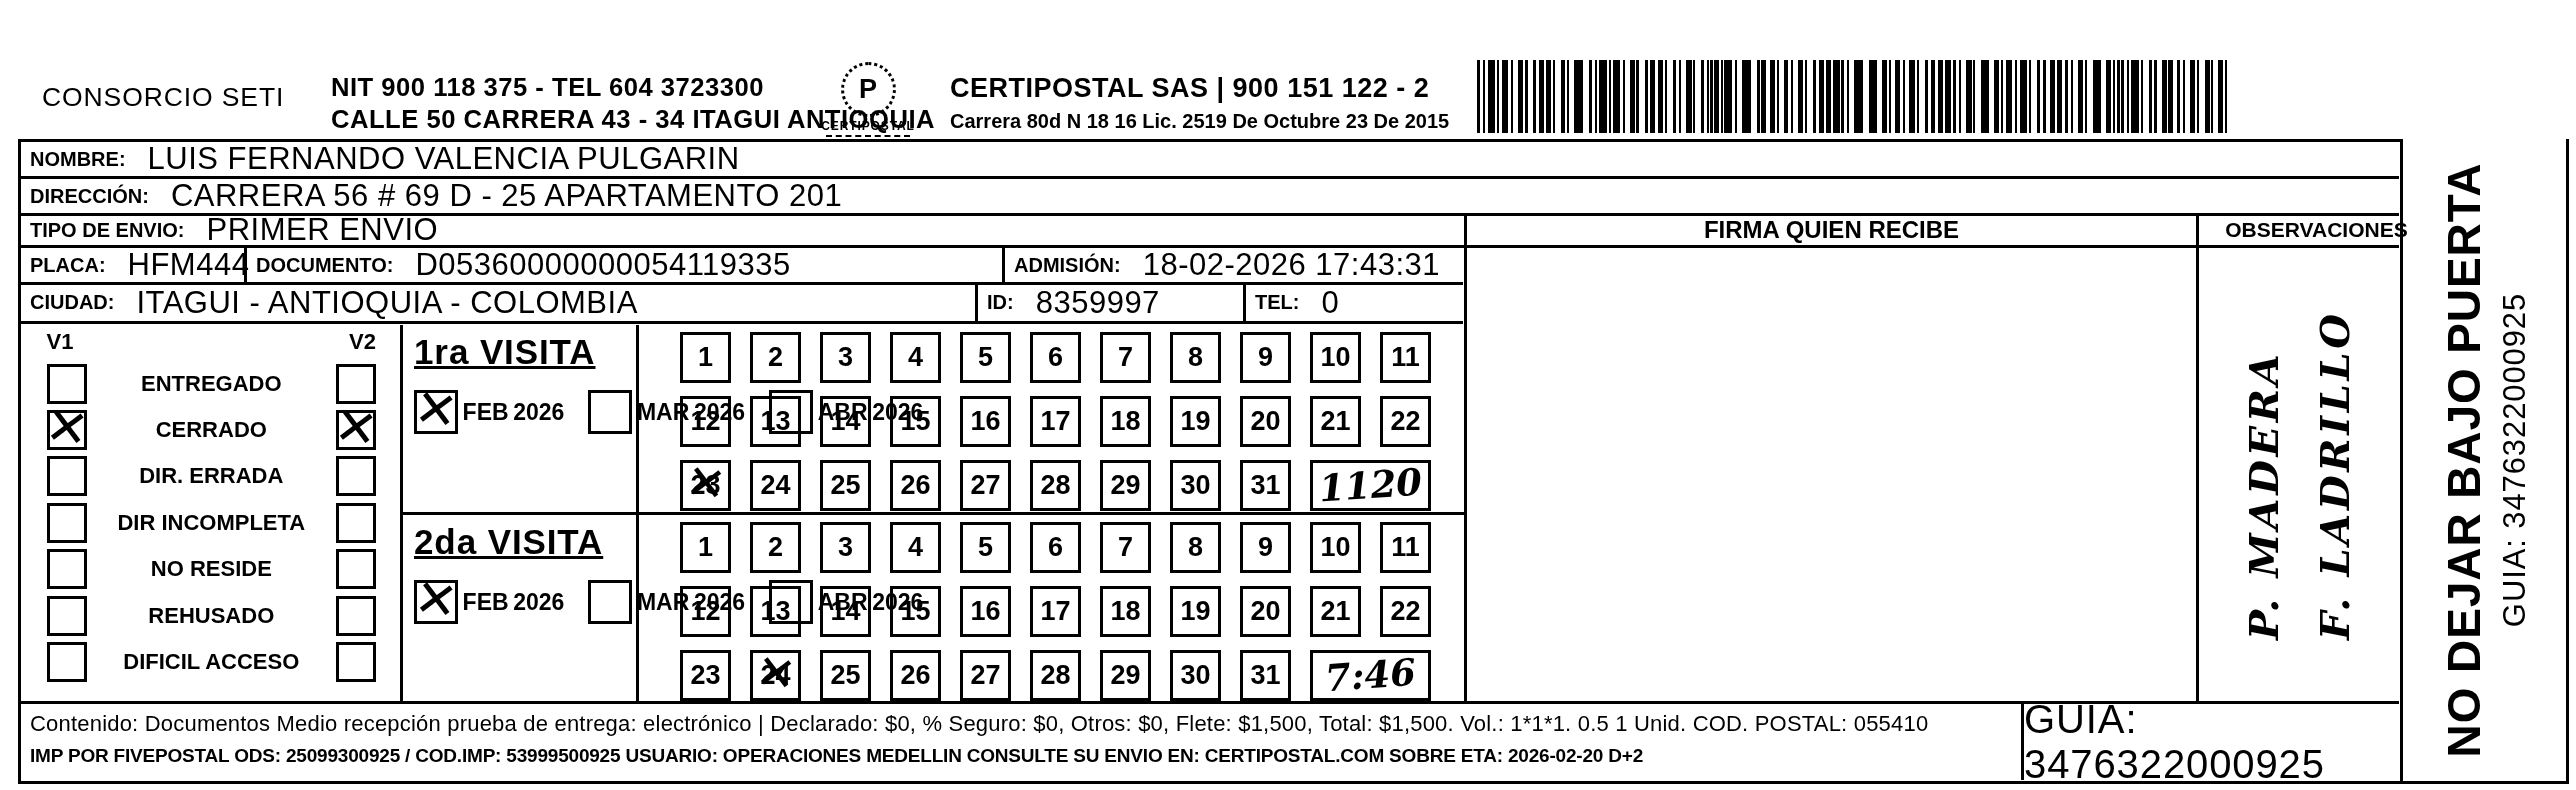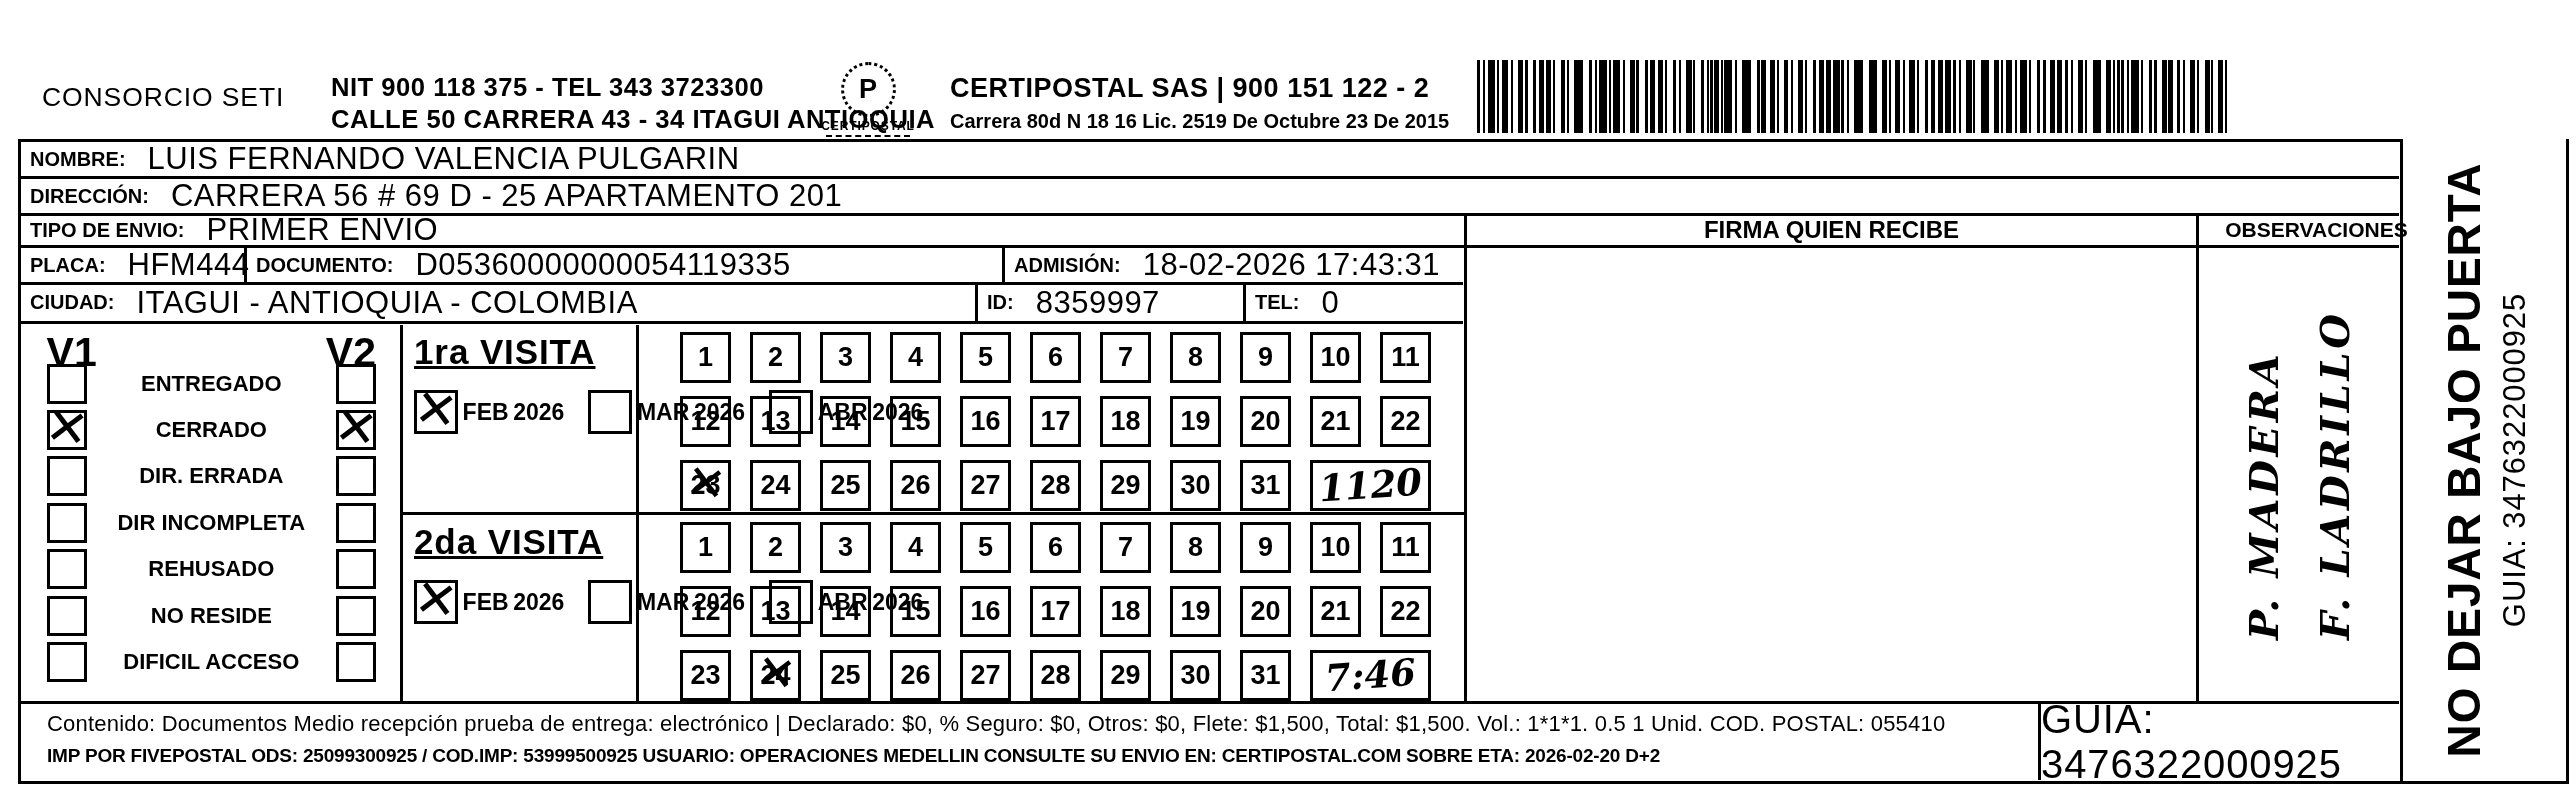--- a/index.html
+++ b/index.html
@@ -46,21 +46,21 @@
   .r4-adm   { left:984px; top:106px; width:458px; height:37px; }
   .r5-ciudad{ left:0; top:142px; width:957px; height:40px; }
   .r5-id    { left:957px; top:142px; width:268px; height:40px; }
   .r5-tel   { left:1225px; top:142px; width:217px; height:40px; }
   .firma-body { left:1443px; top:106px; width:732px; height:453px; }
   .obs-body { left:2175px; top:106px; width:203px; height:453px; position:absolute; }
 
   
   .v1v2 { left:0; top:183px; width:382px; height:376px; padding:3.7px 24px 0 25.6px;
           display:block; position:absolute; }
-  .vhead { display:flex; justify-content:space-between; height:35px; font-size:41px; font-weight:700; }
+  .vhead { display:flex; justify-content:space-between; height:35px; font-size:22px; font-weight:700; }
   .srow { display:flex; align-items:center; height:40px; margin-bottom:6.4px; }
   .cb { width:40px; height:40px; border:3.7px solid #000; flex:0 0 auto; position:relative; }
   .slabel { flex:1; text-align:center; font-size:22px; font-weight:700; }
 
   
   .visit-row1 { left:382px; top:183px; width:1061px; height:190px; padding:0; display:flex; align-items:stretch; }
   .visit-row2 { left:382px; top:373px; width:1061px; height:186px; display:flex; align-items:stretch; }
   .month-cell { width:236px; padding:7.3px 0 0 11px; display:block; }
   .vtitle { font-size:35px; font-weight:700; margin-bottom:18px; letter-spacing:0.9px;text-decoration:underline; }
   .months { display:flex; gap:24px; }
@@ -80,42 +80,42 @@
   .crossed::after { content:"✕"; position:absolute; left:50%; top:50%;
     transform:translate(-50%,-54%) rotate(8deg); font-size:51px; font-weight:400;
     font-family:"DejaVu Sans", sans-serif; }
   .daybox.crossed::after { font-size:47px; }
   .obs-rot { position:absolute; inset:0; display:flex; align-items:center; justify-content:center; }
   .obs-lines { transform:rotate(-90deg); white-space:nowrap; text-align:left; }
   .obs-note { font-size:40px; letter-spacing:3.7px; }
   .obs-note + .obs-note { margin-top:24px; }
 
   
-  .footer-row { left:0; top:559px; width:2378px; height:79px; display:flex; align-items:stretch;padding-left:17px; }
+  .footer-row { left:0; top:559px; width:2378px; height:79px; display:flex; align-items:stretch; }
   .footer-text { width:2000px; padding:7.3px 0 0 9px; }
   .f-line1 { font-size:22px; letter-spacing:0.2px; white-space:nowrap; }
   .f-line2 { font-size:19px; font-weight:700; letter-spacing:-0.2px; margin-top:7.3px; white-space:nowrap; }
   .footer-guia { flex:1; display:flex; align-items:center; justify-content:center;
                  font-size:40px; letter-spacing:0.9px; }
 
   
   .side-strip { left:2403px; top:139px; width:166px; height:645px;
     border-right:3.7px solid #000; border-bottom:3.7px solid #000; }
   .side-rot { position:absolute; left:50%; top:50%; transform:translate(-50%,-50%) rotate(-90deg);
     white-space:nowrap; text-align:center; }
   .side-warning { font-size:46px; font-weight:700; letter-spacing:0.9px; }
   .side-guia { font-size:31px; margin-top:5.5px; letter-spacing:0.9px; }
 </style>
 </head>
 <body>
 
 <div class="abs consorcio">CONSORCIO SETI</div>
 
 <div class="abs nit-block">
-  <div>NIT 900 118 375 - TEL 343 3723300</div>
+  <div>NIT 900 118 375 - TEL 604 3723300</div>
   <div>CALLE 50 CARRERA 43 - 34 ITAGUI ANTIOQUIA</div>
 </div>
 
 <div class="abs logo">
   <div class="logo-circle">
     <span class="logo-glyph">P</span>
   </div>
   <div class="logo-text">CERTIPOSTAL</div>
   <div class="logo-dash"></div>
 </div>
@@ -208,27 +208,27 @@
       </div>
 
       <div class="srow">
         <span class="cb"></span>
         <span class="slabel">DIR INCOMPLETA</span>
         <span class="cb"></span>
       </div>
 
       <div class="srow">
         <span class="cb"></span>
+        <span class="slabel">NO RESIDE</span>
+        <span class="cb"></span>
+      </div>
+
+      <div class="srow">
+        <span class="cb"></span>
         <span class="slabel">REHUSADO</span>
-        <span class="cb"></span>
-      </div>
-
-      <div class="srow">
-        <span class="cb"></span>
-        <span class="slabel">NO RESIDE</span>
         <span class="cb"></span>
       </div>
 
       <div class="srow">
         <span class="cb"></span>
         <span class="slabel">DIFICIL ACCESO</span>
         <span class="cb"></span>
       </div>
     </div>
 

